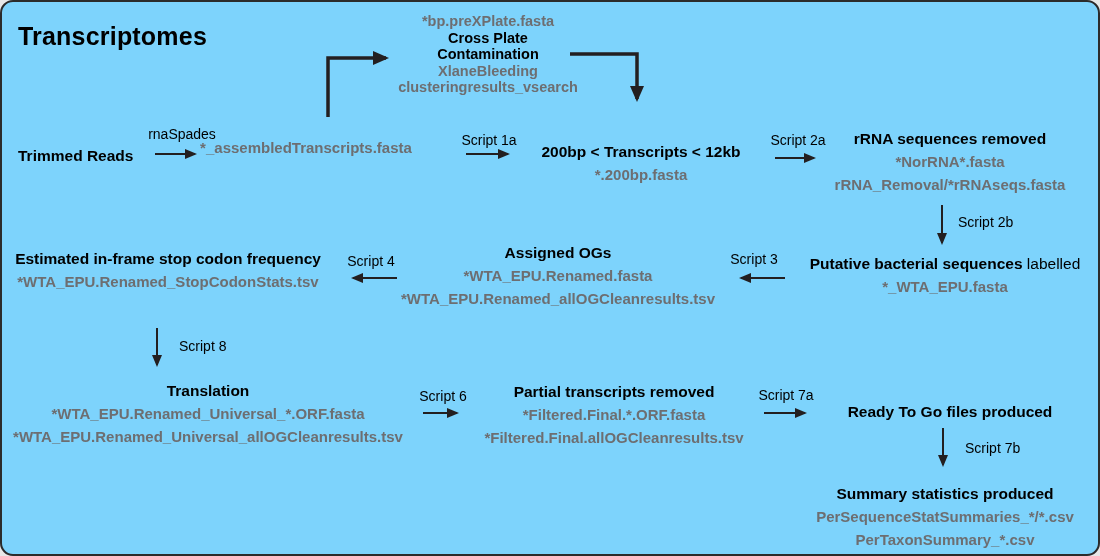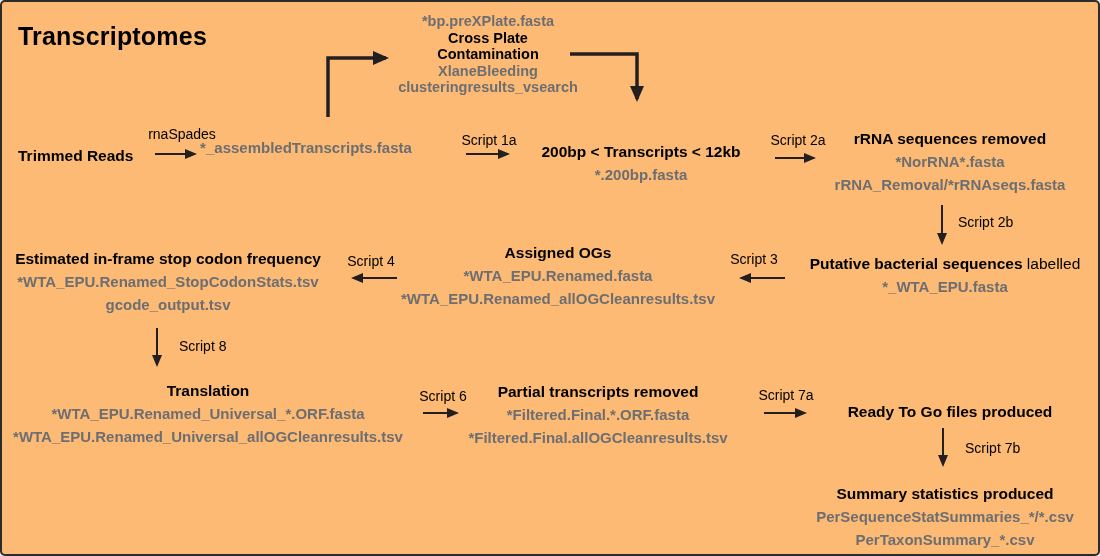--- a/index.html
+++ b/index.html
@@ -1,18 +1,18 @@
 <!DOCTYPE html>
 <html><head>
 <meta charset="utf-8">
 <style>
   html,body{margin:0;padding:0;background:#e8e8e8;font-family:"Liberation Sans",sans-serif;}
   .canvas{
-    position:relative;width:1096px;height:552px;background:#fdba74;
-    border:2px solid #2b2b2b;border-radius:5px;overflow:hidden;margin:0;
+    position:relative;width:1096px;height:552px;background:#7dd3fc;
+    border:2px solid #2b2b2b;border-radius:13px;overflow:hidden;margin:0;
   }
   .page-title{
     position:absolute;left:16px;top:20px;font-size:25px;font-weight:bold;color:#000;
     letter-spacing:0.2px;white-space:nowrap;
   }
   .node{position:absolute;transform:translateX(-50%);text-align:center;white-space:nowrap;}
   .node.left-align{transform:none;text-align:left;}
   .nt{font-size:15.5px;font-weight:bold;color:#000;line-height:23px;}
   .nf{font-size:15px;font-weight:bold;color:#6d6e71;line-height:23px;}
   .xpc .nt{font-size:14.5px;line-height:16.5px;}
@@ -98,34 +98,33 @@
     <div class="nt">Assigned OGs</div>
     <div class="nf">*WTA_EPU.Renamed.fasta</div>
     <div class="nf">*WTA_EPU.Renamed_allOGCleanresults.tsv</div>
   </div>
 
   <div class="sl ctr" style="left:369px;top:251px">Script 4</div>
 
   <div class="node" style="left:166px;top:245px">
     <div class="nt">Estimated in-frame stop codon frequency</div>
     <div class="nf">*WTA_EPU.Renamed_StopCodonStats.tsv</div>
-    <div class="nf">gcode_output.tsv</div>
   </div>
 
   <div class="sl" style="left:177px;top:336px">Script 8</div>
 
   <div class="node" style="left:206px;top:377px">
     <div class="nt">Translation</div>
     <div class="nf">*WTA_EPU.Renamed_Universal_*.ORF.fasta</div>
     <div class="nf">*WTA_EPU.Renamed_Universal_allOGCleanresults.tsv</div>
   </div>
 
   <div class="sl ctr" style="left:441px;top:386px">Script 6</div>
 
-  <div class="node" style="left:596px;top:378px">
+  <div class="node" style="left:612px;top:378px">
     <div class="nt">Partial transcripts removed</div>
     <div class="nf">*Filtered.Final.*.ORF.fasta</div>
     <div class="nf">*Filtered.Final.allOGCleanresults.tsv</div>
   </div>
 
   <div class="sl ctr" style="left:784px;top:385px">Script 7a</div>
 
   <div class="node" style="left:948px;top:398px">
     <div class="nt">Ready To Go files produced</div>
   </div>

